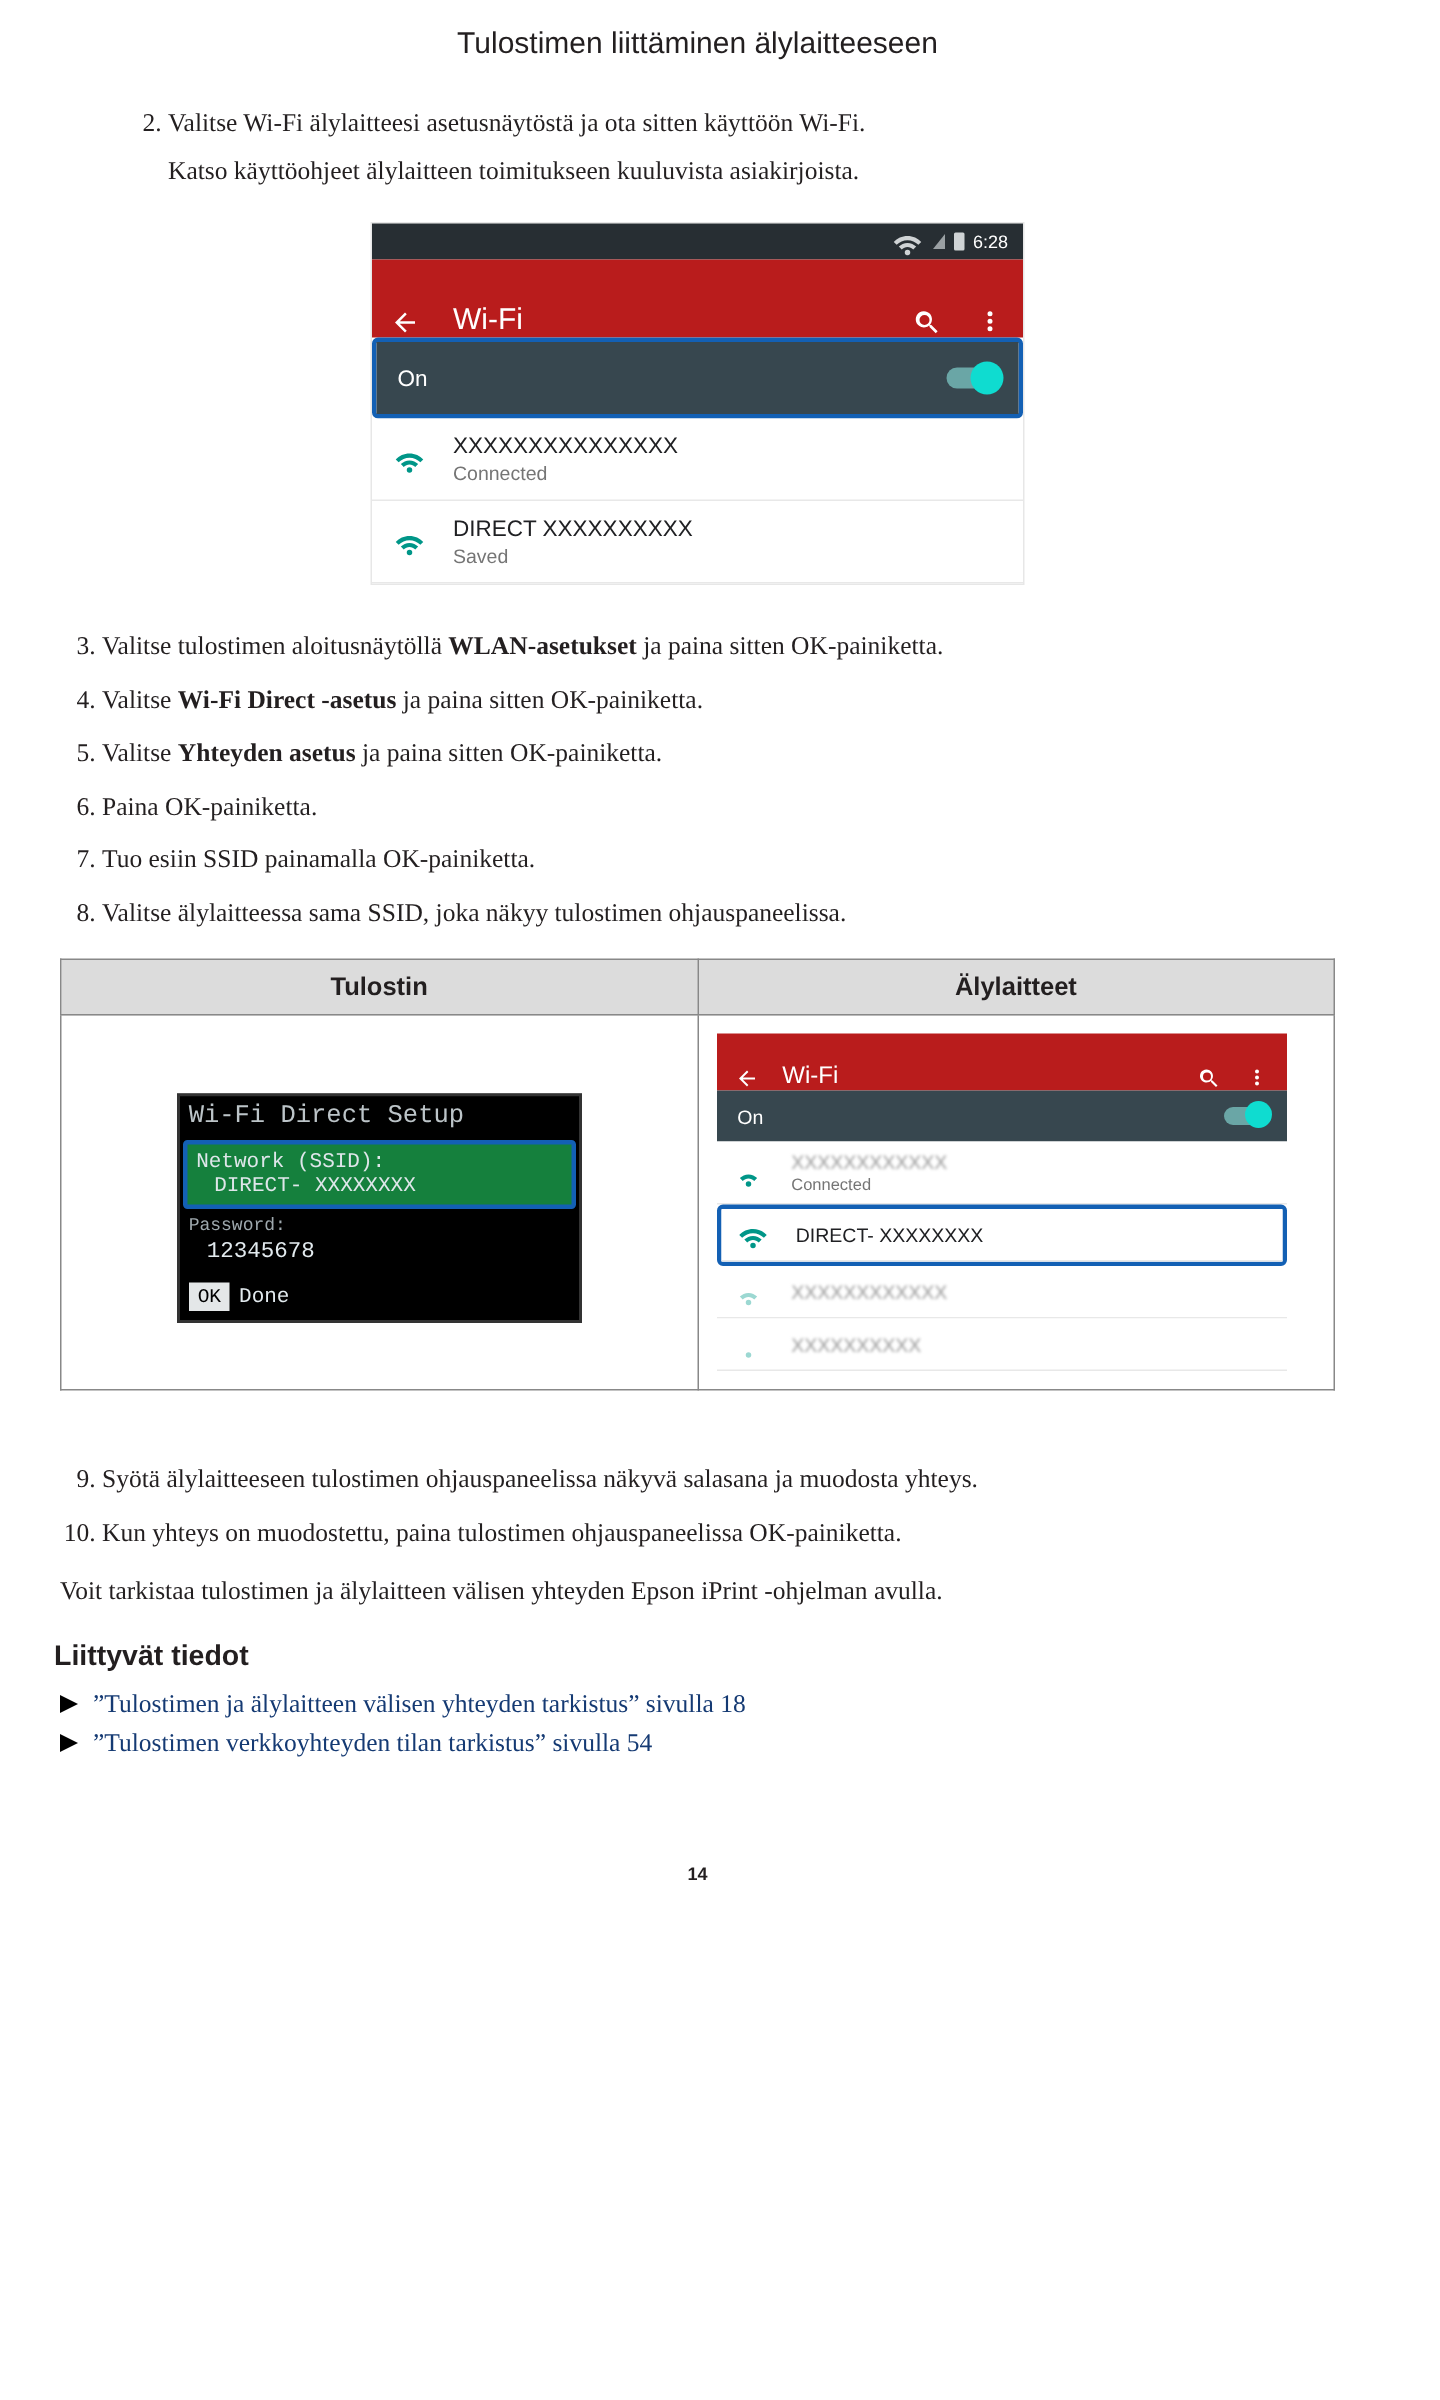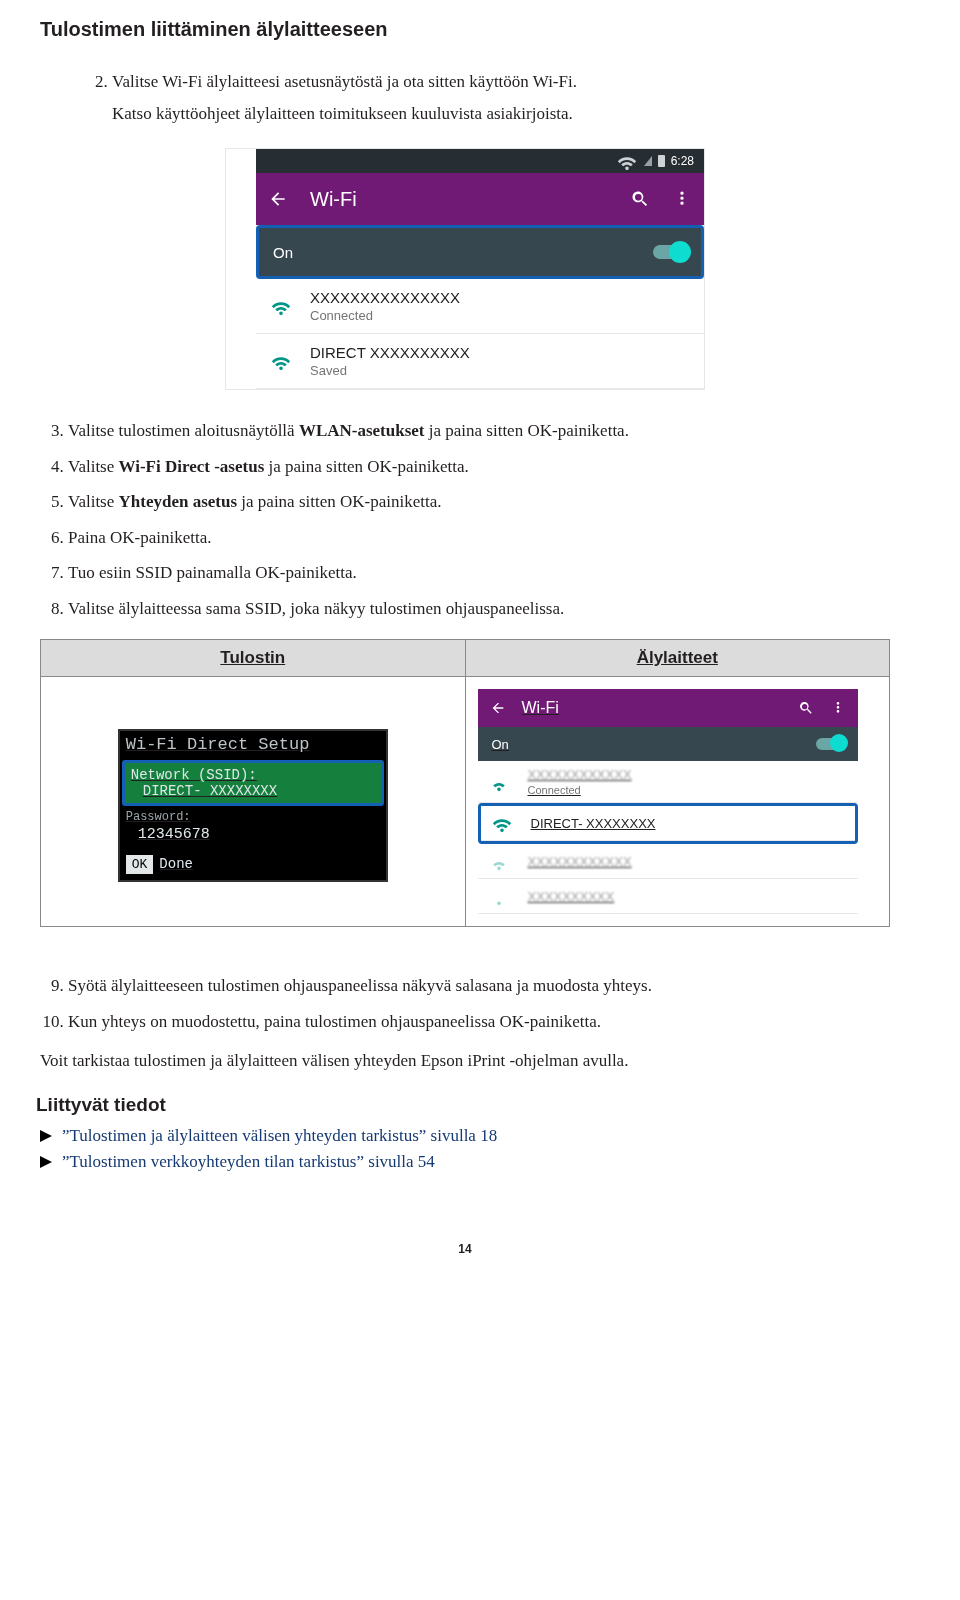--- a/index.html
+++ b/index.html
@@ -15,64 +15,63 @@
     padding: 18px 70px 40px 40px;
   }
   .verkko-opas {
     font-family: "Myriad Pro", Arial, sans-serif;
     font-size: 17px;
     color: #231f20;
     margin-bottom: 30px;
   }
   .section-title {
     font-family: "Myriad Pro", Arial, sans-serif;
-    font-weight: 700;
+    font-weight: 400;
     font-size: 20px;
-    text-align: left;
+    text-align: center;
     margin: 0 0 28px 0;
   }
   ol.steps {
     margin: 0 0 22px 28px;
     padding: 0;
   }
   ol.steps > li {
     margin-bottom: 10px;
     line-height: 1.5;
     margin-left: 44px;
   }
   ol.steps > li .subline {
     display: block;
     margin-top: 6px;
   }
   .bold { font-weight: 700; }
   .figure-phone {
-    width: 480px;
+    width: 436px;
     margin: 0 auto 28px auto;
     border: 1px solid #e7e7e7;
-    padding-left: 30px;
   }
   .phone-status {
     background: #272e33;
     height: 24px;
     display: flex;
     justify-content: flex-end;
     align-items: center;
     gap: 6px;
     padding: 0 10px;
     color: #fff;
     font-family: Arial, sans-serif;
     font-size: 12px;
   }
   .phone-status .tri { width:0; height:0; border-left: 8px solid transparent; border-bottom: 10px solid #9aa0a3; }
   .phone-status .batt { width: 7px; height: 12px; background: #cfd3d5; border-radius: 1px; }
   .phone-header {
-    background: #701a75;
+    background: #b91c1c;
     height: 52px;
     display: flex;
-    align-items: center;
+    align-items: flex-end;
     padding: 0 12px;
     color: #fff;
     font-family: Arial, sans-serif;
     font-size: 20px;
     gap: 22px;
   }
   .spacer { flex: 1; }
   .ic { display: inline-flex; }
   .on-row-wrap {
     border: 3px solid #1360b4;
@@ -112,21 +111,20 @@
   ol.steps2 {
     margin: 0 0 18px 28px;
     padding: 0;
   }
   ol.steps2 li { margin-bottom: 10px; line-height: 1.5; }
 
   table.compare {
     width: 100%;
     border-collapse: collapse;
     margin-bottom: 46px;
-    text-decoration: underline;
   }
   table.compare th {
     font-family: "Myriad Pro", Arial, sans-serif;
     font-weight: 700;
     background: #dcdcdc;
     border: 1px solid #888;
     padding: 8px;
     width: 50%;
   }
   table.compare td {

